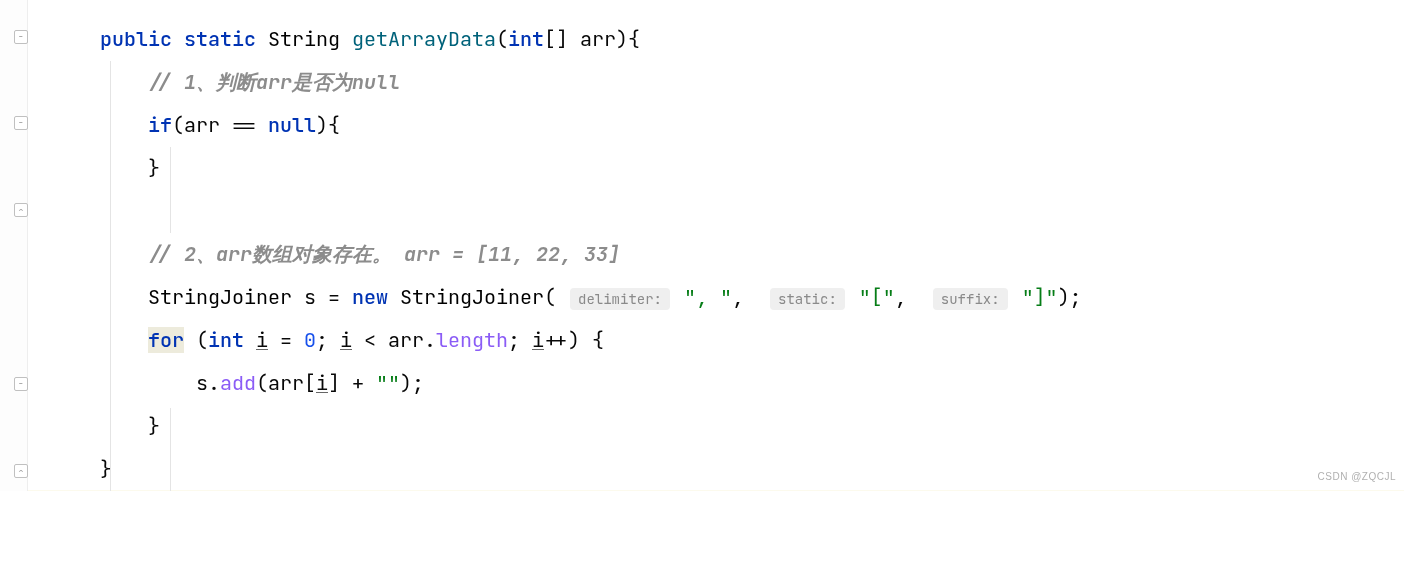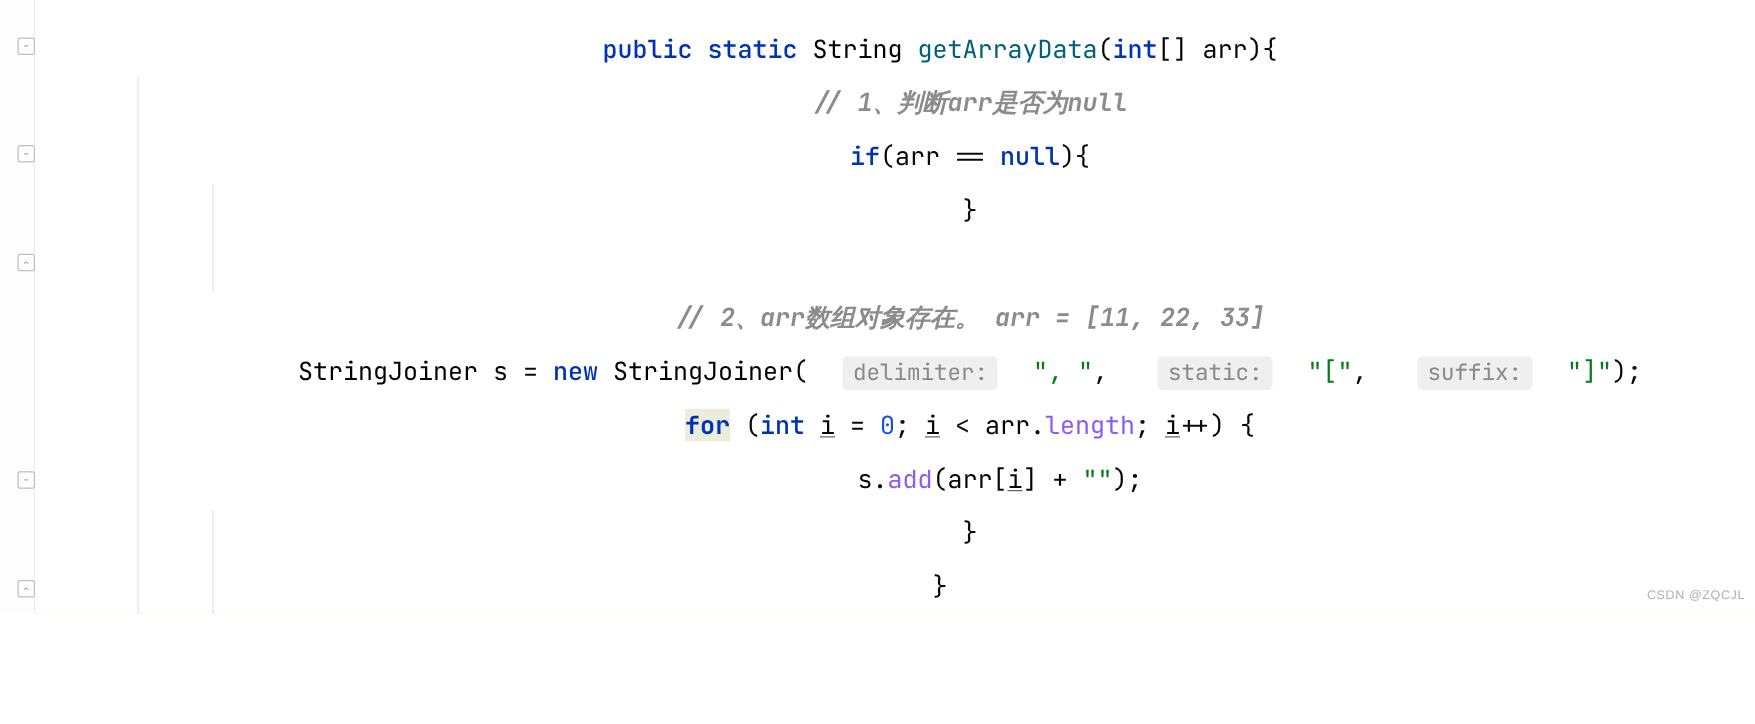--- a/index.html
+++ b/index.html
@@ -44,40 +44,40 @@
   }
   .fold-minus::before { content: "−"; }
   .fold-up::before { content: "⌃"; font-size:9px; position:relative; top:1px; }
   .bulb {
     position: absolute;
     left: 58px;
     width: 16px;
     height: 16px;
   }
   .bulb svg { width:16px; height:16px; }
-  .code-line { white-space: pre; padding-left: 60px; text-align: center; }
+  .code-line { white-space: pre; padding-left: 60px; }
   .kw { color: #0033B3; font-weight: 500; }
   .type { color: #000000; }
   .method-decl { color: #00627A; }
   .method-call { color: #8b5cf6; }
   .comment { color: #8C8C8C; font-style: italic; font-weight: bold; }
   .num { color: #1750EB; }
   .str { color: #067D17; }
   .field { color: #8b5cf6; }
   .underline { text-decoration: underline; text-decoration-color: #666; text-decoration-thickness:1px; text-underline-offset:2px;}
   .param-hint {
     background: #EFEFEF;
     color: #8A8A8A;
     border-radius: 4px;
     padding: 2px 8px;
-    font-size: 18px;
+    font-size: 14px;
     font-style: normal;
-    margin: 0 16px;
+    margin: 0 2px;
   }
-  .hl-for { background: #EDEBDC; font-weight: bold; }
+  .hl-for { background: #EDEBDC; }
   .hl-line {
     position: absolute;
     left: 28px;
     right: 0;
     height: 43px;
     background: #FCFAED;
     z-index: -1;
   }
   .caret-paren { background: #C2D8F2; border:1px solid #6e9fd6; border-radius:2px; padding:0 1px; margin:0 -1px;}
   .watermark {

